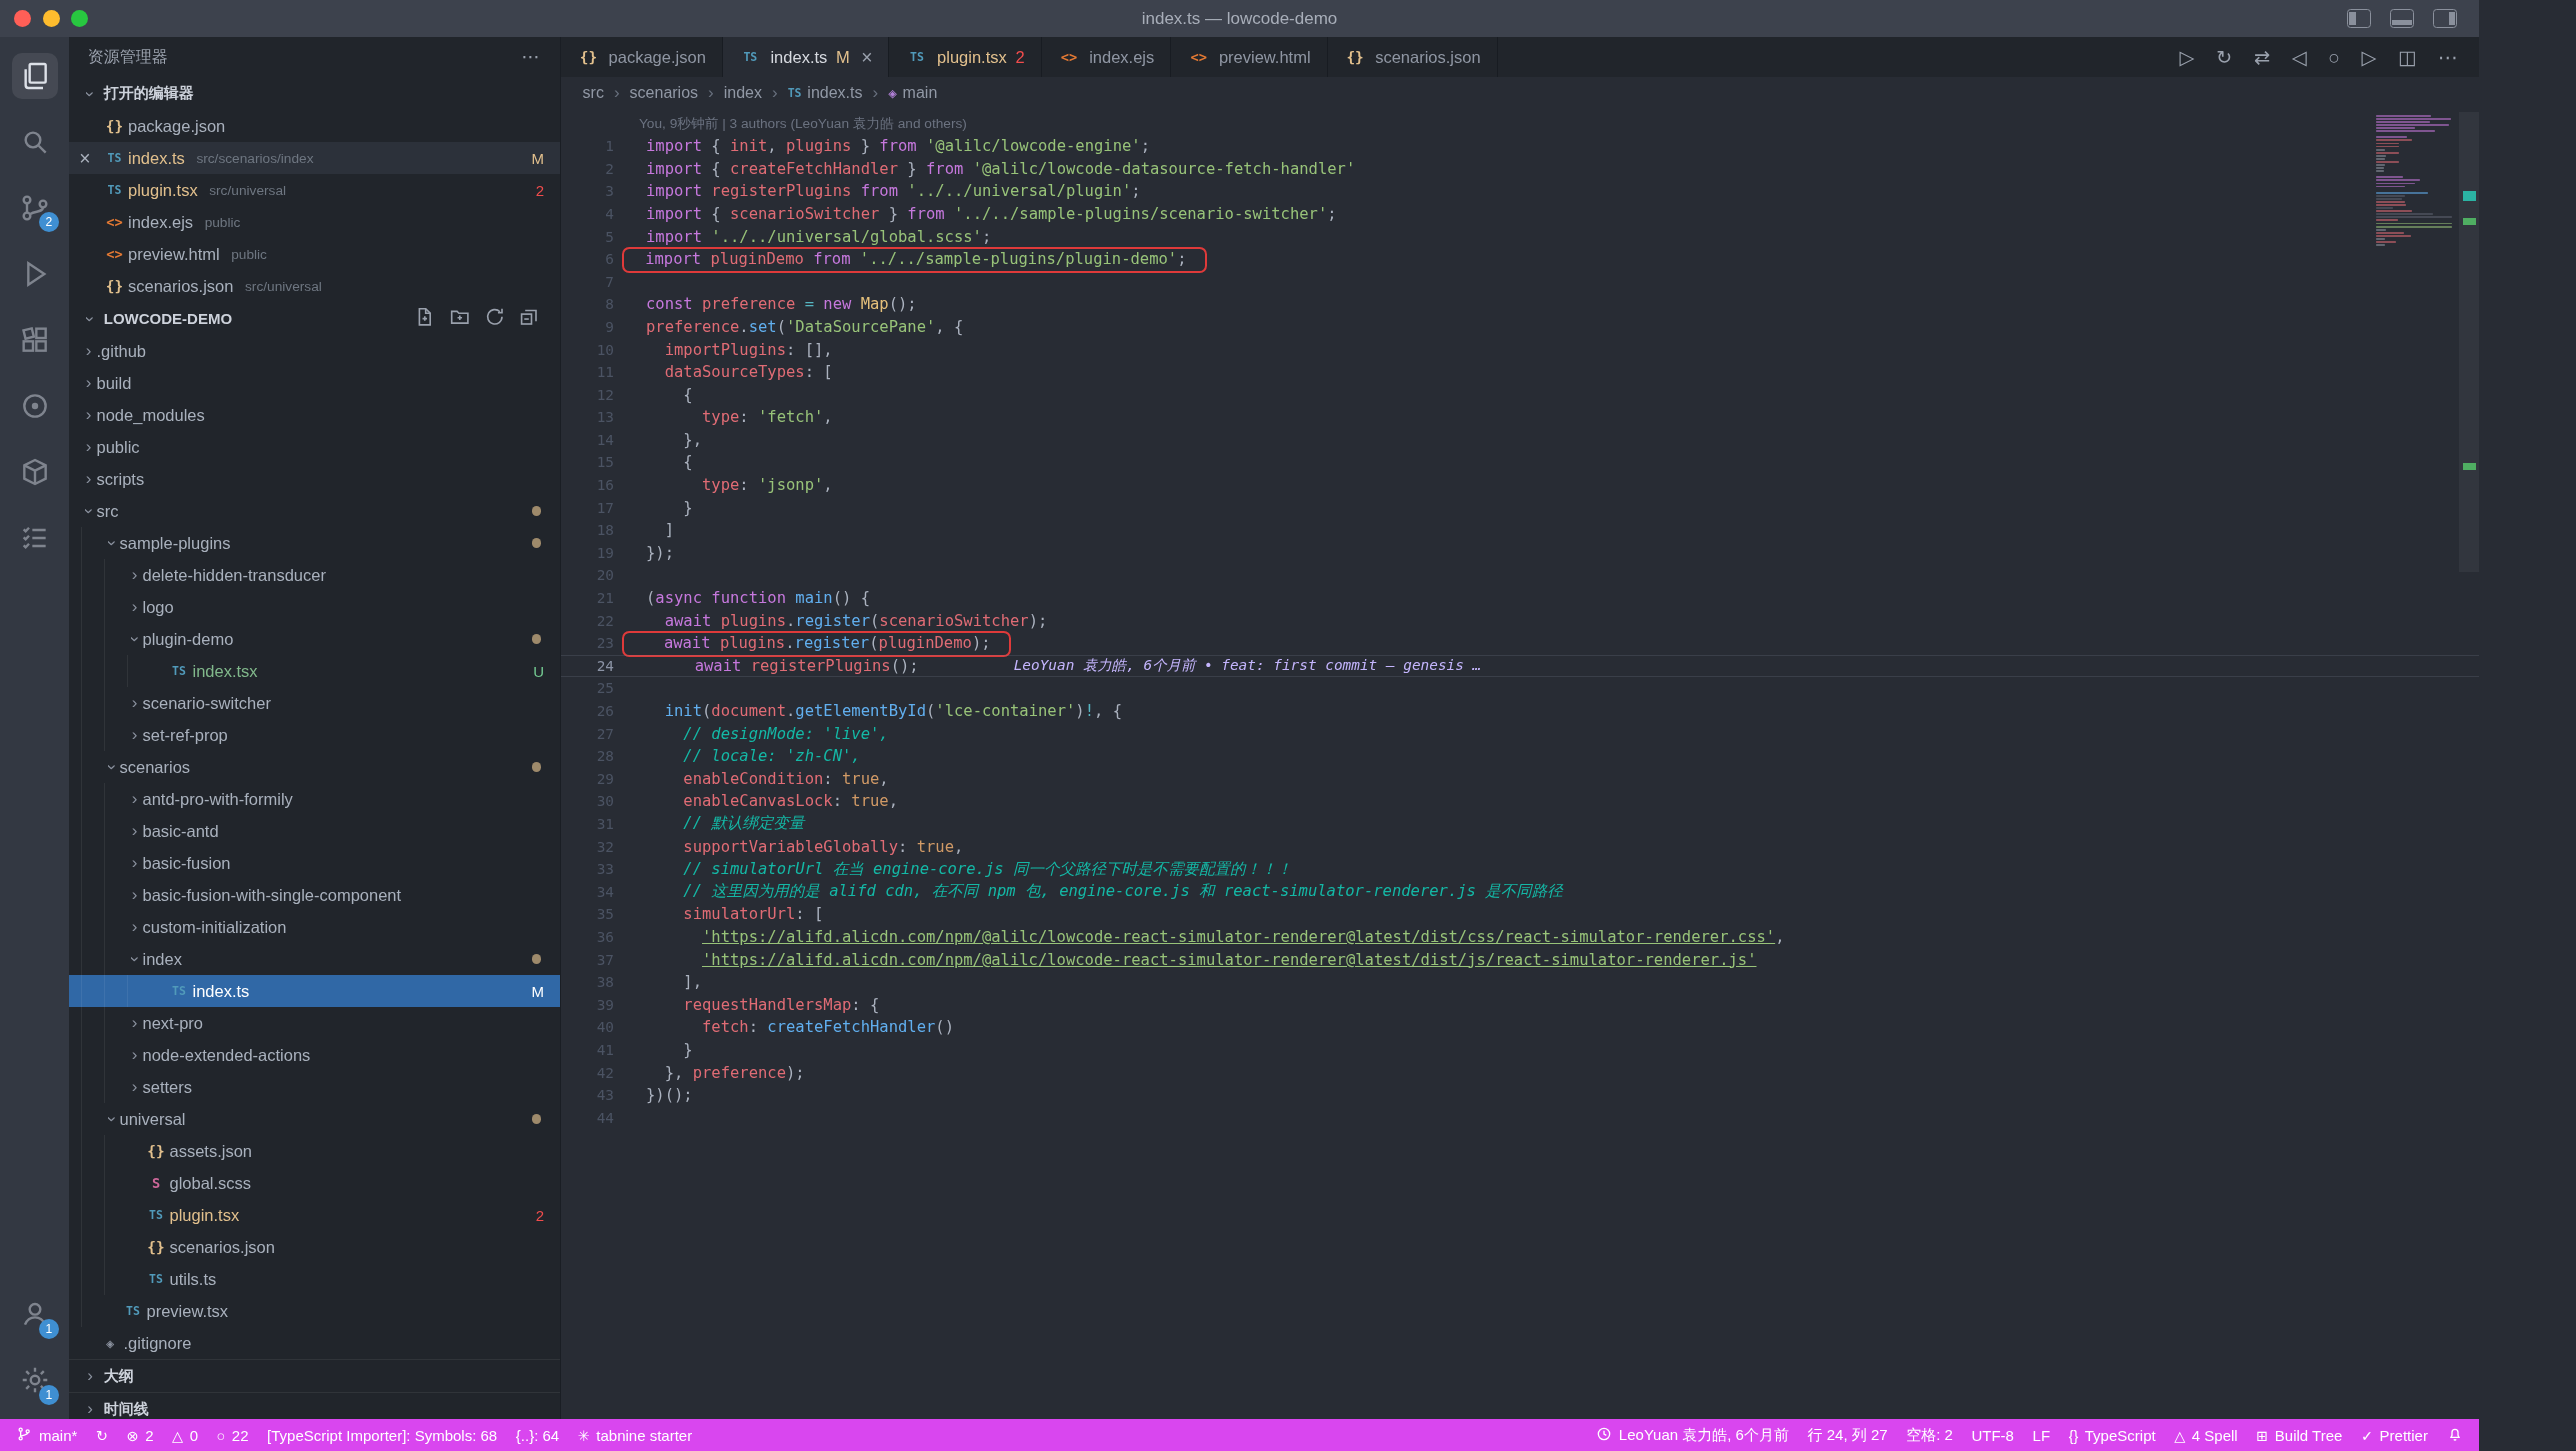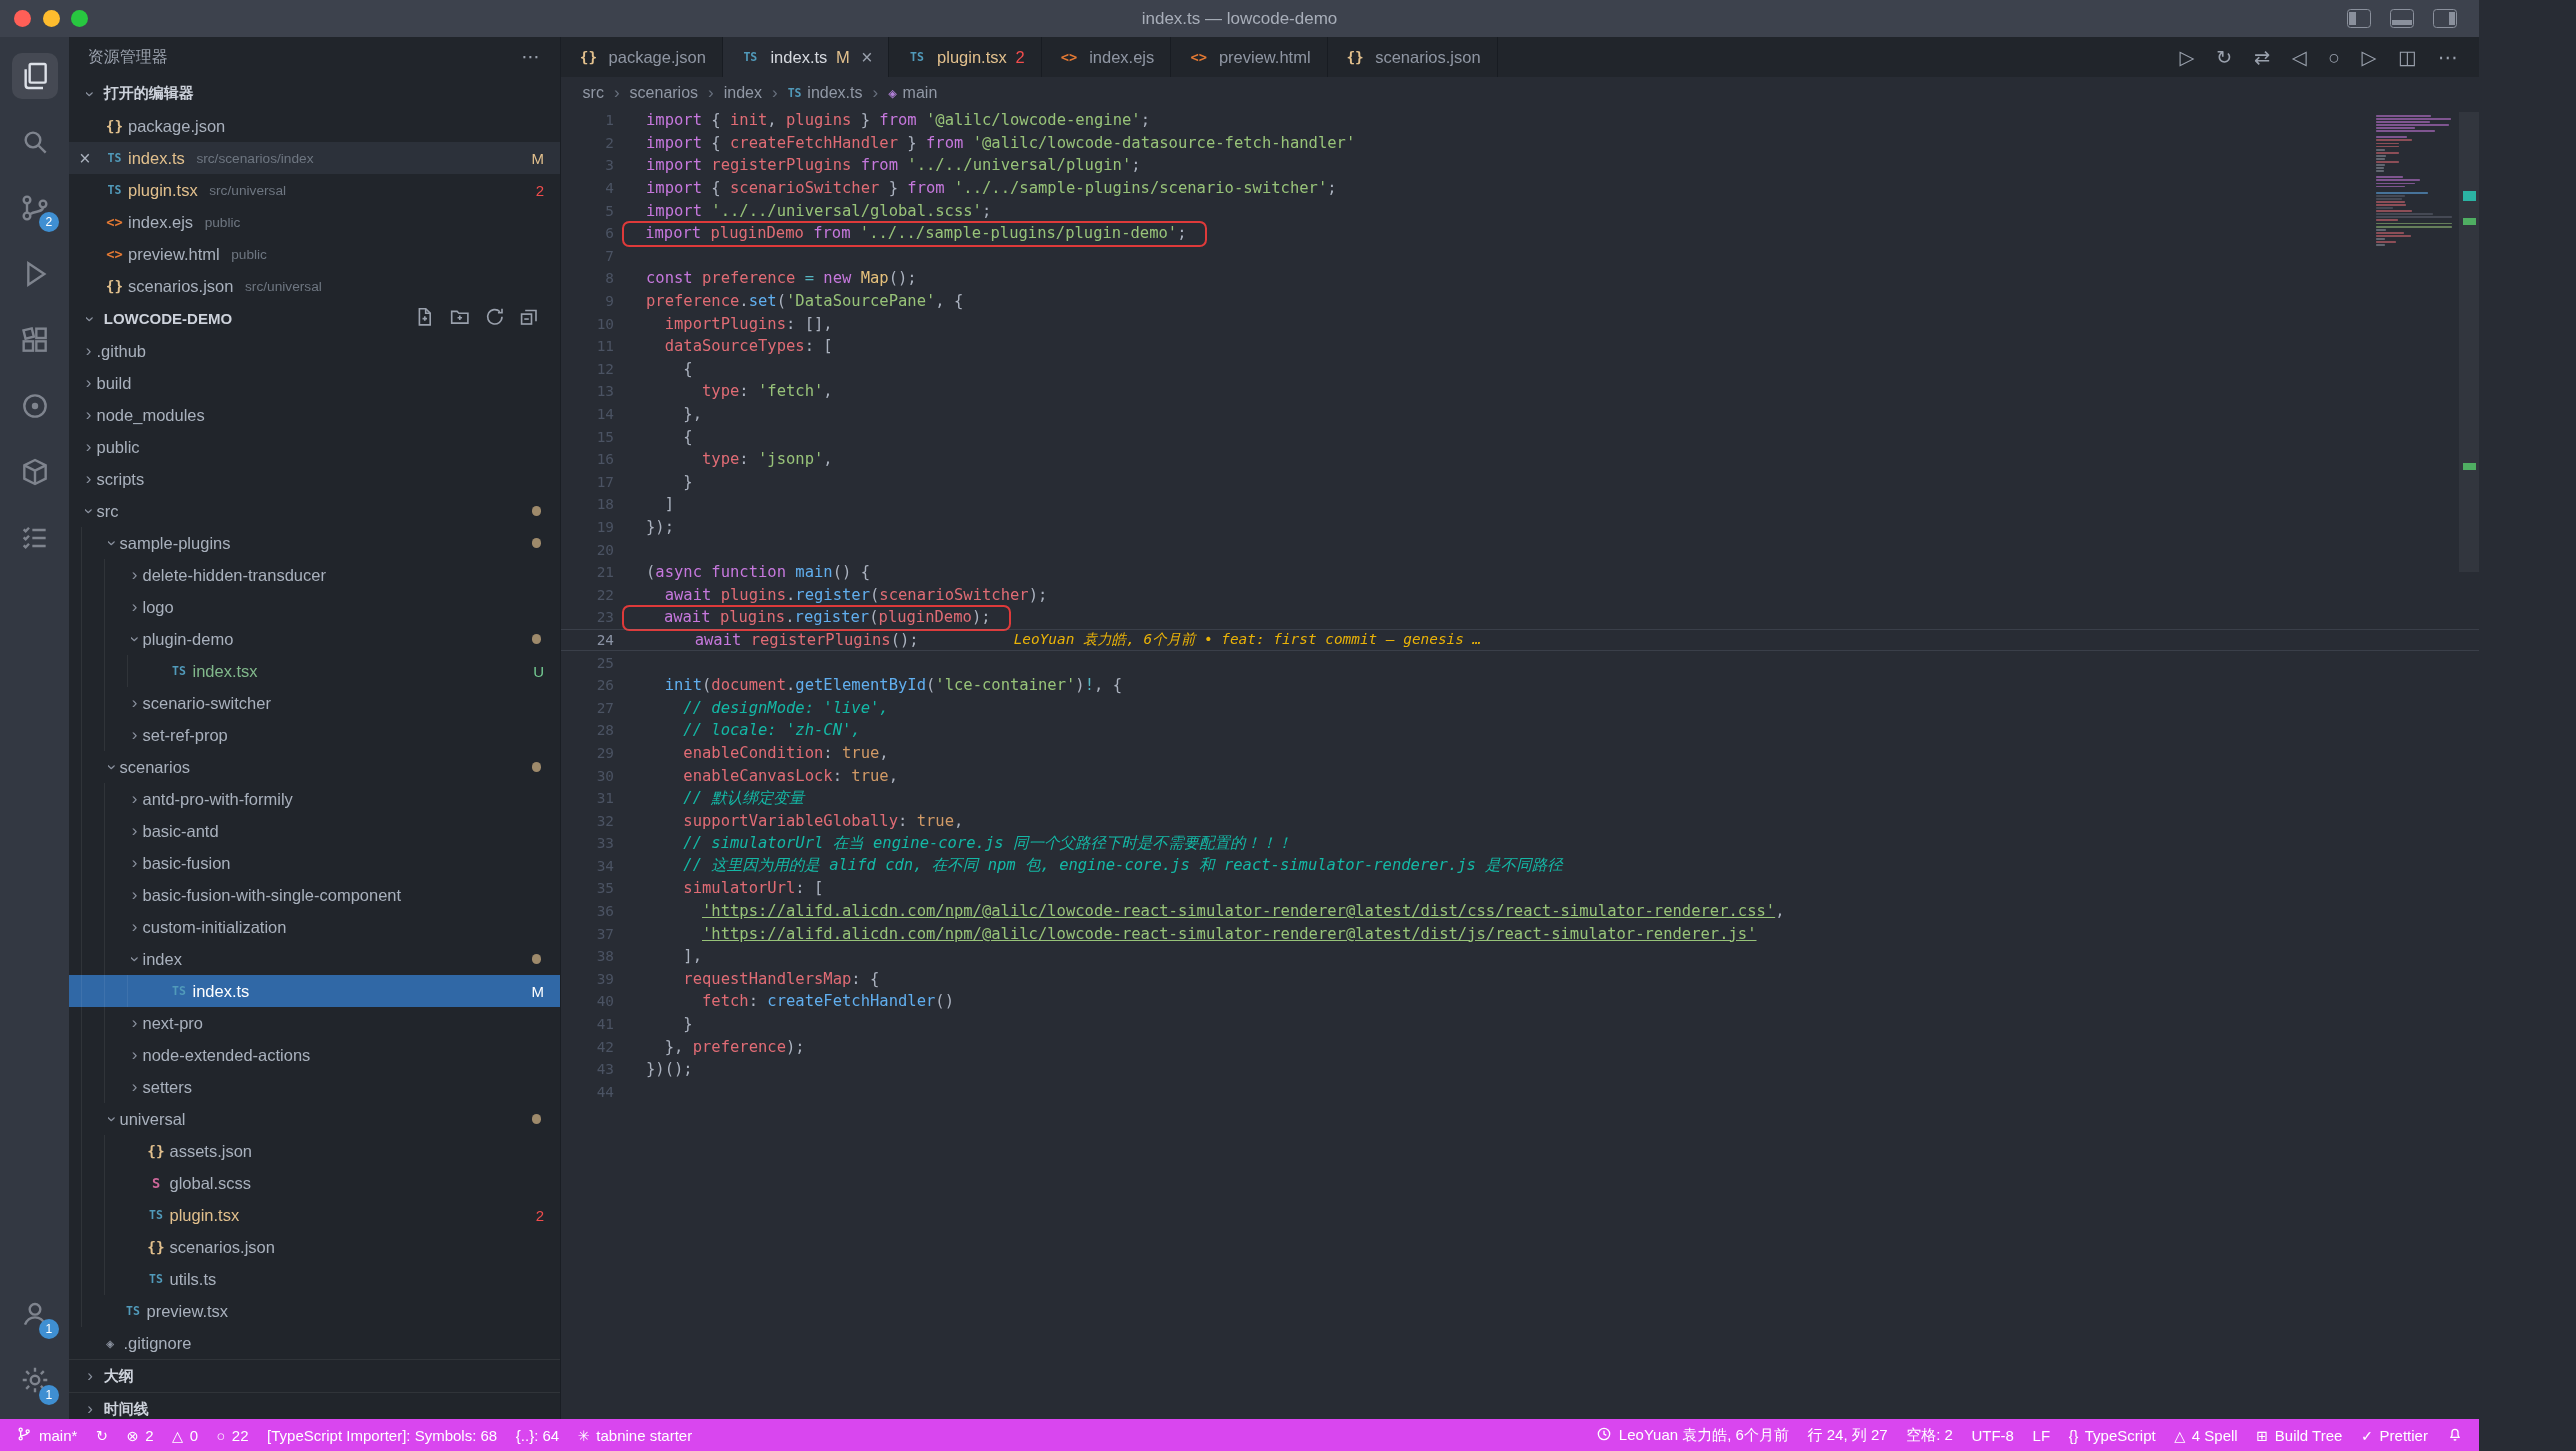--- a/index.html
+++ b/index.html
@@ -76,21 +76,21 @@
   .bc-item { display:flex; align-items:center; gap:5.8px; }
   .bc-ico { font-family:"DejaVu Sans Mono",monospace; font-weight:bold; font-size:11.5px; }
 
   .editor { flex:1; position:relative; overflow:hidden; font-family:"DejaVu Sans Mono",monospace; font-size:15.5px; color:#abb2bf; }
   .codelens { margin:5.8px 0 1.4px 78px; height:18.7px; font-size:13.7px; color:#6b7280; font-family:"Liberation Sans","DejaVu Sans",sans-serif; }
   .cl { height:22.6px; display:flex; align-items:center; position:relative; }
   .cl.cur { box-shadow:inset 0 0.7px 0 rgba(130,140,155,0.28), inset 0 -0.7px 0 rgba(130,140,155,0.28);gap:30px; }
   .ln { width:53px; text-align:right; color:#4b5363; font-size:14.4px; flex:none; }
   .cl.cur .ln { color:#8b93a5; }
   .lc { margin-left:32px; white-space:pre; }
-  .blame { margin-left:65px; color:#eab308; font-style:italic; font-size:14.4px; white-space:pre; }
+  .blame { margin-left:65px; color:#c4b5fd; font-style:italic; font-size:14.4px; white-space:pre; }
   .hlbox { display:inline-block; border:2.9px solid #df3a3a; border-radius:7.2px;
     padding:1.4px 18.7px 2.9px 21.6px; margin:-6.5px 0 -6.5px -24.4px; }
   .tk-p{color:#abb2bf} .tk-kw{color:#c678dd} .tk-v{color:#e06c75} .tk-fn{color:#61afef}
   .tk-s{color:#98c379} .tk-sl{color:#98c379;text-decoration:underline} .tk-n{color:#d19a66}
   .tk-ty{color:#e5c07b} .tk-c{color:#14b8a6;font-style:italic} .tk-op{color:#56b6c2}
 
   .minimap { position:absolute; top:5.8px; right:21.6px; width:81px; }
   .mline { height:1.9px; margin-bottom:1.2px; border-radius:0.7px; }
   .ruler { position:absolute; top:0; right:0; width:20px; height:100%; }
   .rthumb { position:absolute; top:2.9px; right:0; width:20px; height:460px; background:rgba(255,255,255,0.05); }
@@ -590,20 +590,21 @@
             <span class="bc-ico" style="color: rgb(81, 154, 186);">TS</span>
             <span>index.ts</span>
           </span>
           <span class="bc-sep">›</span>
           <span class="bc-item">
             <span class="bc-ico" style="color: rgb(177, 128, 215); font-size: 14.4px;">◈</span>
             <span>main</span>
           </span>
         </div>
       <div class="editor">
+        <div class="codelens">You, 9秒钟前 | 3 authors (LeoYuan 袁力皓 and others)</div>
         <div id="code">
             <div class="cl">
               <span class="ln">1</span>
               <span class="lc"><span class="tk-kw">import </span><span class="tk-p">{ </span><span class="tk-v">init</span><span class="tk-p">, </span><span class="tk-v">plugins</span><span class="tk-p"> } </span><span class="tk-kw">from </span><span class="tk-s">'@alilc/lowcode-engine'</span><span class="tk-p">;</span></span>
             </div>
             <div class="cl">
               <span class="ln">2</span>
               <span class="lc"><span class="tk-kw">import </span><span class="tk-p">{ </span><span class="tk-v">createFetchHandler</span><span class="tk-p"> } </span><span class="tk-kw">from </span><span class="tk-s">'@alilc/lowcode-datasource-fetch-handler'</span></span>
             </div>
             <div class="cl">

